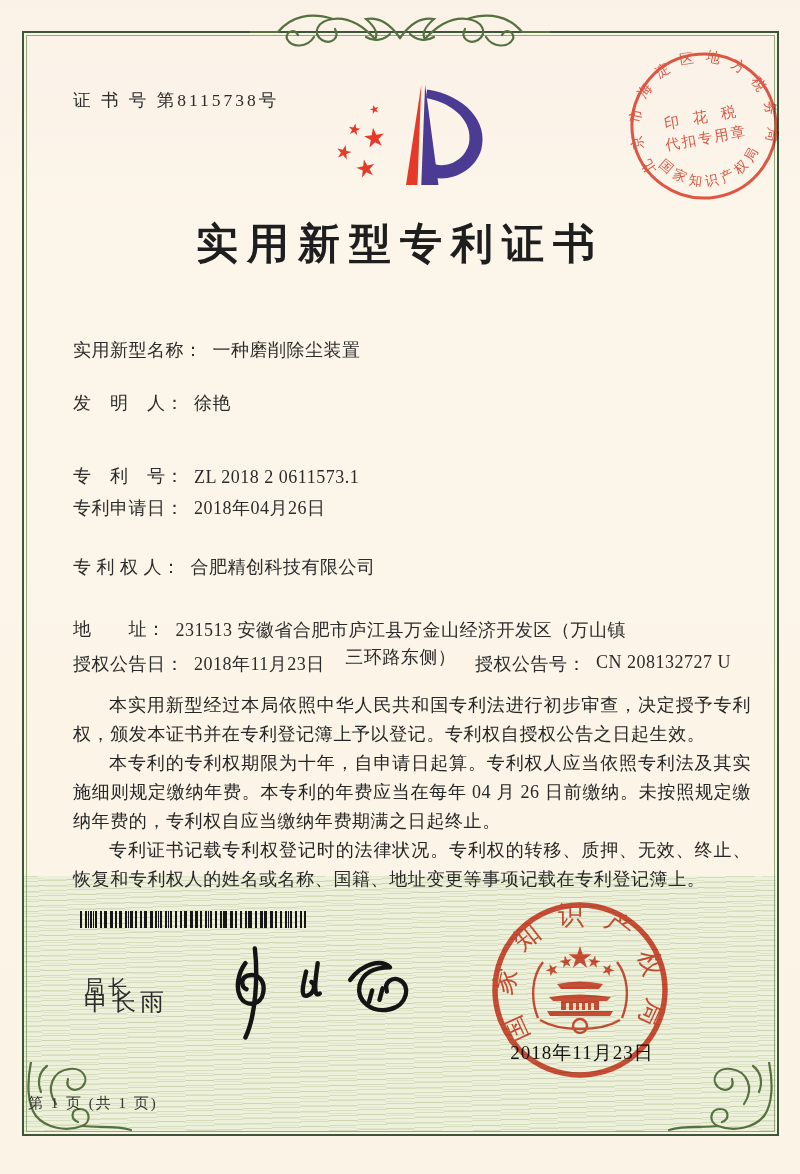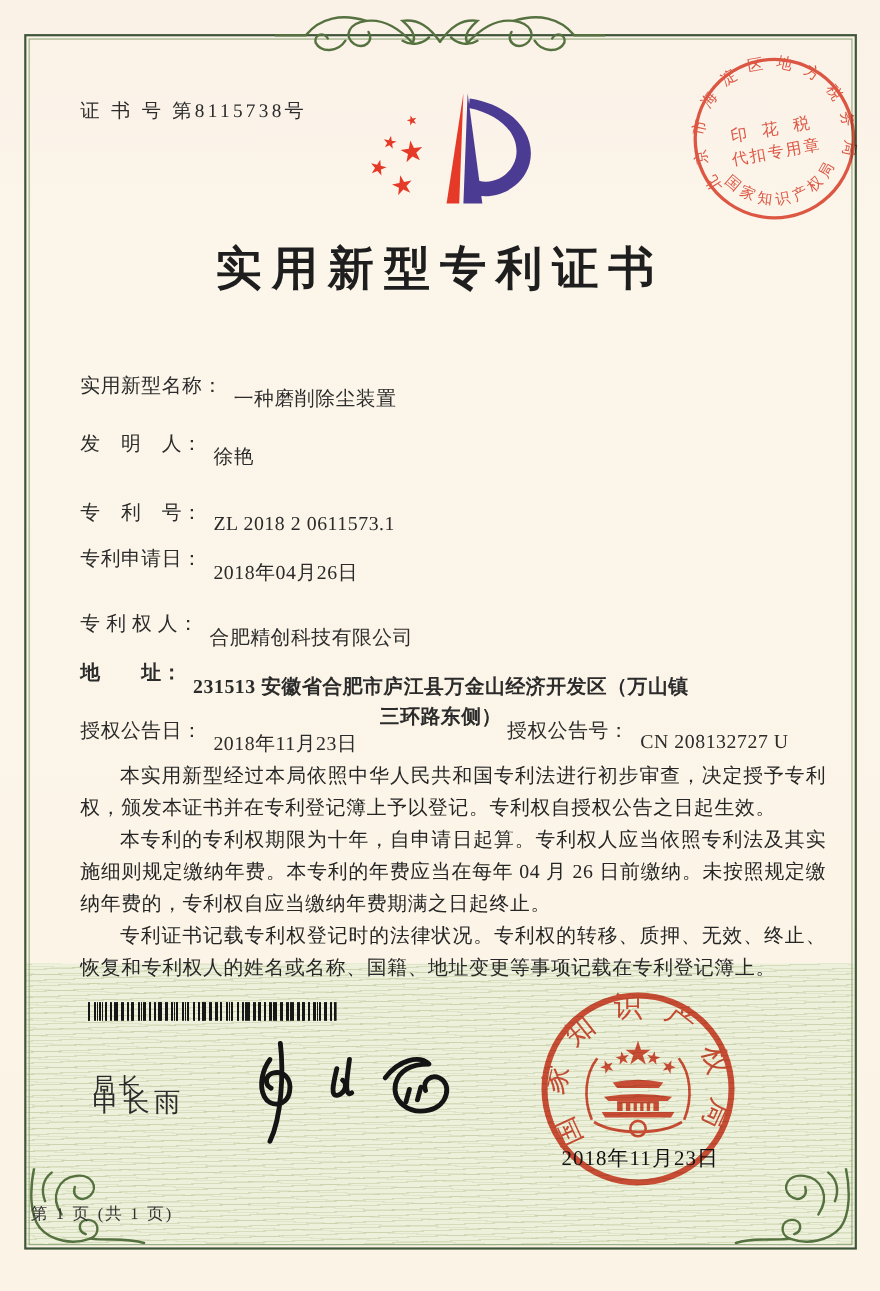--- a/index.html
+++ b/index.html
@@ -32,25 +32,25 @@
   .tax-stamp{position:absolute;left:624px;top:46px;width:160px;height:160px;
     opacity:.88;mix-blend-mode:multiply;}
   .doc-title{position:absolute;left:0;top:216px;width:100%;text-align:center;
     font-size:42px;font-weight:700;letter-spacing:9px;color:#1e1e1e;}
 
   
   .frow{position:absolute;left:73px;width:690px;font-size:18px;letter-spacing:.5px;
     display:flex;align-items:flex-start;white-space:nowrap;}
   .flabel{flex:0 0 auto;}
   .fcolon{flex:0 0 auto;margin-right:10px;}
-  .fvalue{flex:0 1 auto;white-space:normal;margin-top:12px;}
-  .row-name{top:338px;} .row-inventor{top:391px;} .row-patentno{top:454px;}
-  .row-filing{top:496px;} .row-patentee{top:555px;} .row-address{top:599px;font-weight:bold;}
+  .fvalue{flex:0 1 auto;white-space:normal;}
+  .row-name{top:338px;} .row-inventor{top:391px;} .row-patentno{top:464px;align-items:flex-end;}
+  .row-filing{top:496px;} .row-patentee{top:555px;} .row-address{top:617px;}
   .row-grant{top:652px;}
-  .grant-no-pair{position:absolute;left:388px;top:0;display:flex;}
+  .grant-no-pair{position:absolute;left:402px;top:0;display:flex;}
   .addr-lines{white-space:normal;line-height:27px;text-align:center;}
 
   
   .body-text{position:absolute;left:73px;top:691px;width:678px;font-size:18px;
     line-height:29px;text-align:justify;letter-spacing:.6px;color:#262626;}
   .body-text p{margin:0;text-indent:2em;}
 
   
   .barcode{position:absolute;left:80px;top:911px;width:226px;height:17px;
     background:

